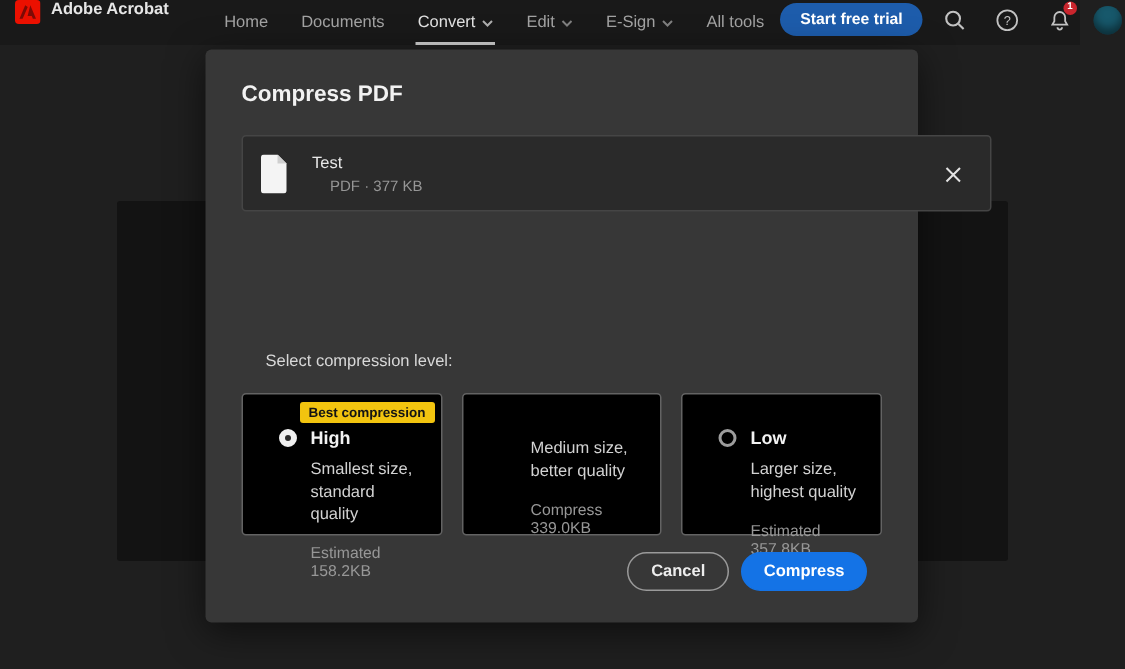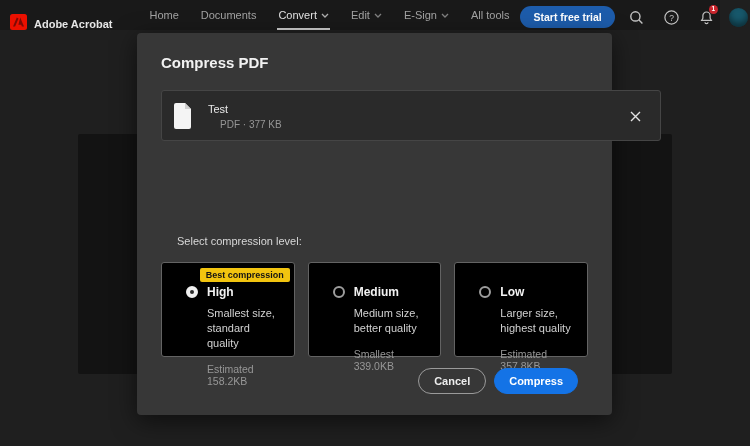--- a/index.html
+++ b/index.html
@@ -2,21 +2,21 @@
 <html><head>
 <meta charset="utf-8">
 <style>
   * { margin:0; padding:0; box-sizing:border-box; }
   html,body { width:750px; height:446px; background:#1e1e1e; overflow:hidden;
               font-family:"Liberation Sans","DejaVu Sans",sans-serif; }
   .stage { position:relative; width:750px; height:446px; background:#1f1f1f; }
 
   
   .topbar { position:absolute; left:0; top:0; width:720px; height:30px;
-            background:#191919; display:flex; align-items:flex-end; z-index:1; }
+            background:#191919; display:flex; align-items:flex-start; z-index:1; }
   .logo { width:17px; height:16px; margin-left:10px; flex:0 0 auto; }
   .brand { color:#e6e6e6; font-size:11px; font-weight:700; margin-left:7px; white-space:nowrap; }
   .nav { display:flex; height:30px; margin-left:26px; }
   .nav-item { display:flex; align-items:center; gap:4px; height:30px; padding:0 11px;
               color:#a3a3a3; font-size:11px; cursor:pointer; white-space:nowrap; position:relative; }
   .nav-item.active { color:#e2e2e2; }
   .nav-item.active::after { content:""; position:absolute; left:10px; right:10px; bottom:0;
                             height:2px; background:#cfcfcf; }
   .chev { width:8px; height:5px; opacity:.75; }
   .top-right { margin-left:auto; display:flex; align-items:center; gap:9px; padding-right:6px; }
@@ -167,26 +167,22 @@
         <span class="best-badge">Best compression</span>
         <div class="opt-head">
           <span class="radio on"></span>
           <span class="opt-name">High</span>
         </div>
         <div class="opt-desc">Smallest size, standard quality</div>
         <div class="opt-est">Estimated 158.2KB</div>
       </div>
 
       <div class="opt-card">
-        <div class="opt-head">
-          <span class="radio off"></span>
-          <span class="opt-name">Medium</span>
-        </div>
         <div class="opt-desc">Medium size, better quality</div>
-        <div class="opt-est">Smallest 339.0KB</div>
+        <div class="opt-est">Compress 339.0KB</div>
       </div>
 
       <div class="opt-card">
         <div class="opt-head">
           <span class="radio off"></span>
           <span class="opt-name">Low</span>
         </div>
         <div class="opt-desc">Larger size, highest quality</div>
         <div class="opt-est">Estimated 357.8KB</div>
       </div>

